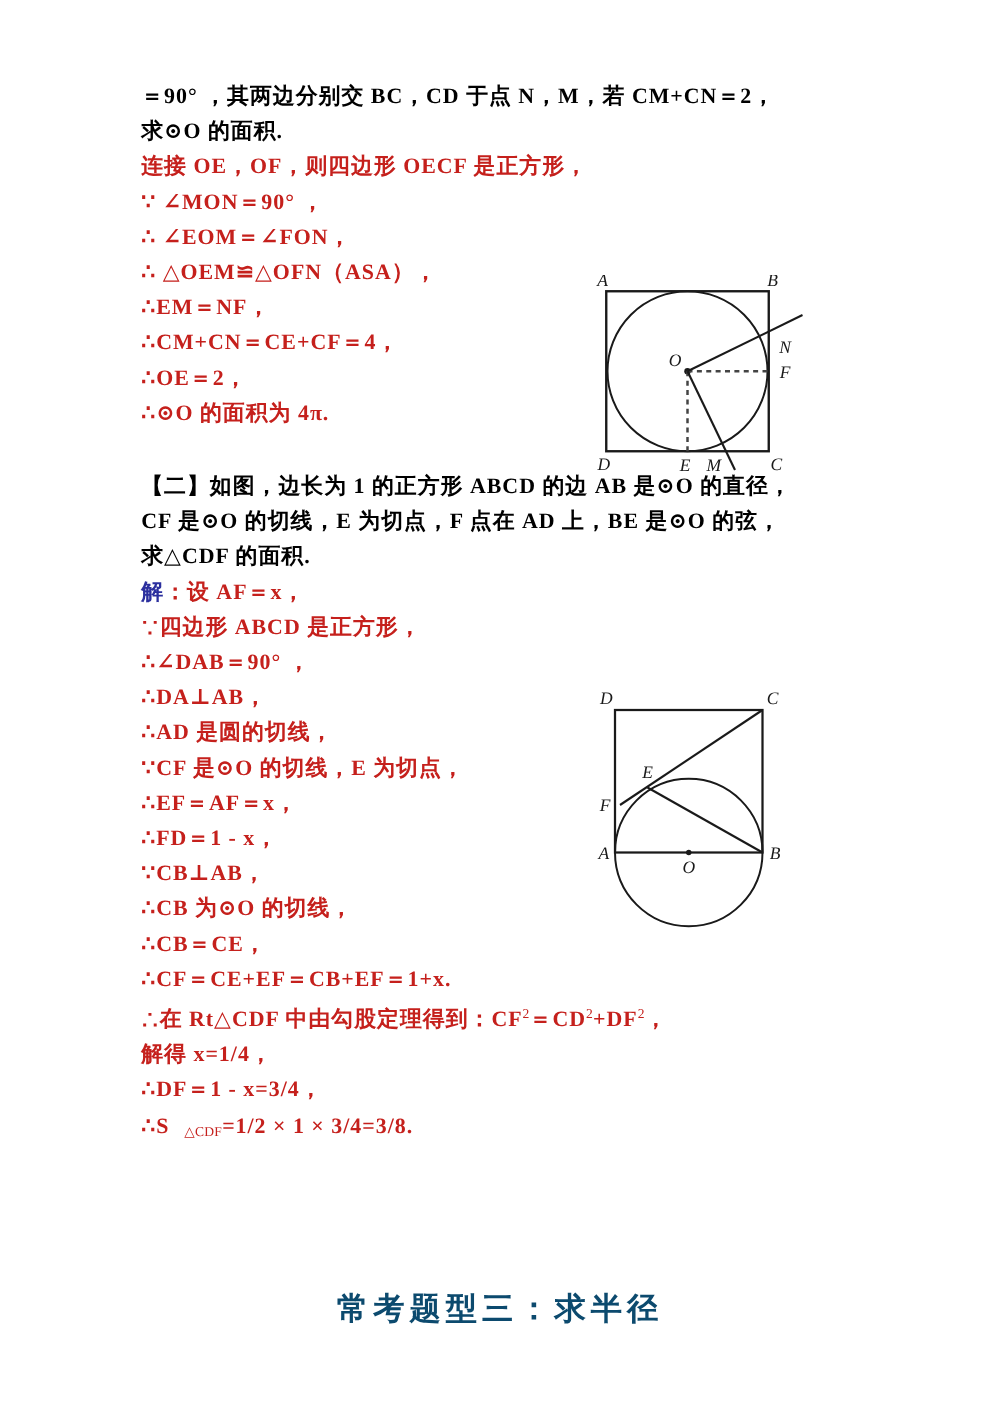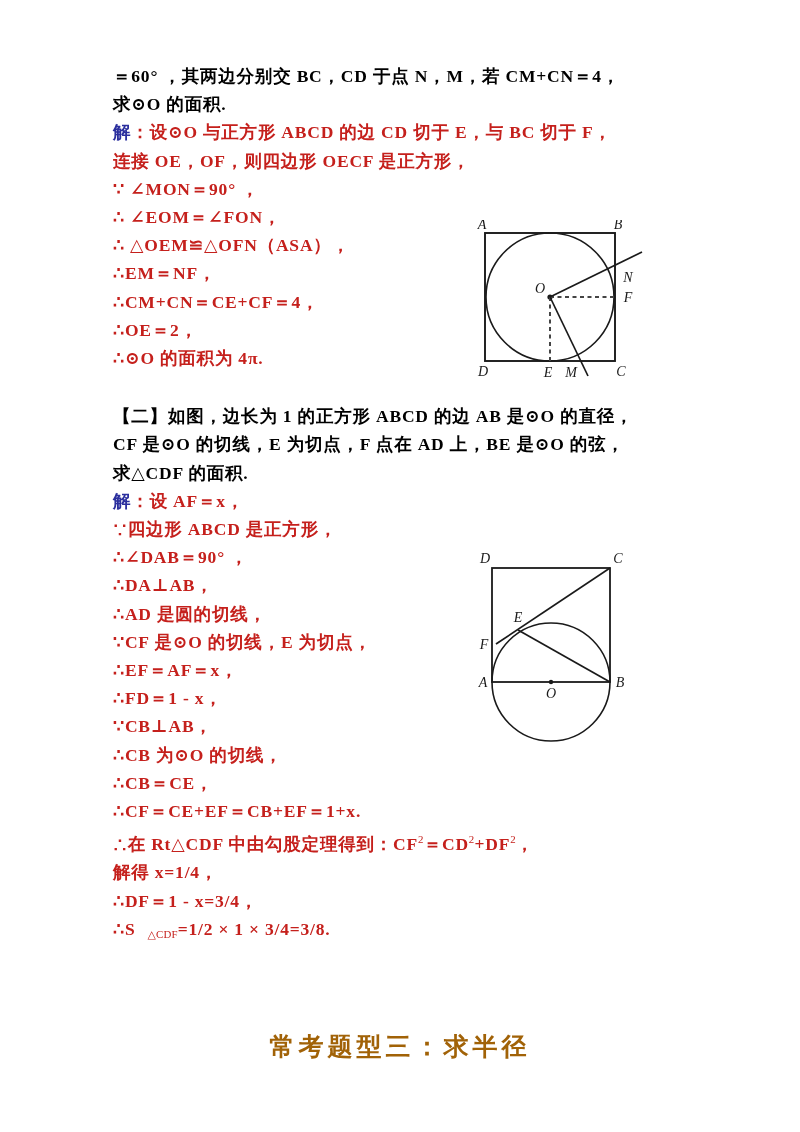--- a/index.html
+++ b/index.html
@@ -57,35 +57,34 @@
   
   .footer-heading {
     position: absolute;
     left: 0;
     top: 1030px;
     width: 800px;
     text-align: center;
     font-size: 25px;
     font-weight: bold;
     letter-spacing: 4px;
-    color: #a16207;
+    color: #0c4a6e;
     font-family: "Liberation Serif", "DejaVu Serif", serif;
   }
 </style>
 </head>
 <body>
 
 <div class="page">
 
   <div class="content">
 
-    <div class="line black"><span class="cn">＝60°  ，其两边分别交 BC，CD 于点 N，M，若 CM+CN＝4，</span></div>
+    <div class="line black"><span class="cn">＝90°  ，其两边分别交 BC，CD 于点 N，M，若 CM+CN＝2，</span></div>
     <div class="line black"><span class="cn">求⊙O 的面积.</span></div>
 
-    <div class="line"><span class="blue cn">解</span><span class="red cn">：</span><span class="red cn">设⊙O 与正方形 ABCD 的边 CD 切于 E，与 BC 切于 F，</span></div>
     <div class="line red"><span class="cn">连接 OE，OF，则四边形 OECF 是正方形，</span></div>
     <div class="line red"><span class="cn">∵ ∠MON＝90°  ，</span></div>
     <div class="line red"><span class="cn">∴ ∠EOM＝∠FON，</span></div>
     <div class="line red"><span class="cn">∴ △OEM≌△OFN（ASA），</span></div>
     <div class="line red"><span class="cn">∴EM＝NF，</span></div>
     <div class="line red"><span class="cn">∴CM+CN＝CE+CF＝4，</span></div>
     <div class="line red"><span class="cn">∴OE＝2，</span></div>
     <div class="line red"><span class="cn">∴⊙O 的面积为 4π.</span></div>
 
     <div class="gap-lg"></div>

